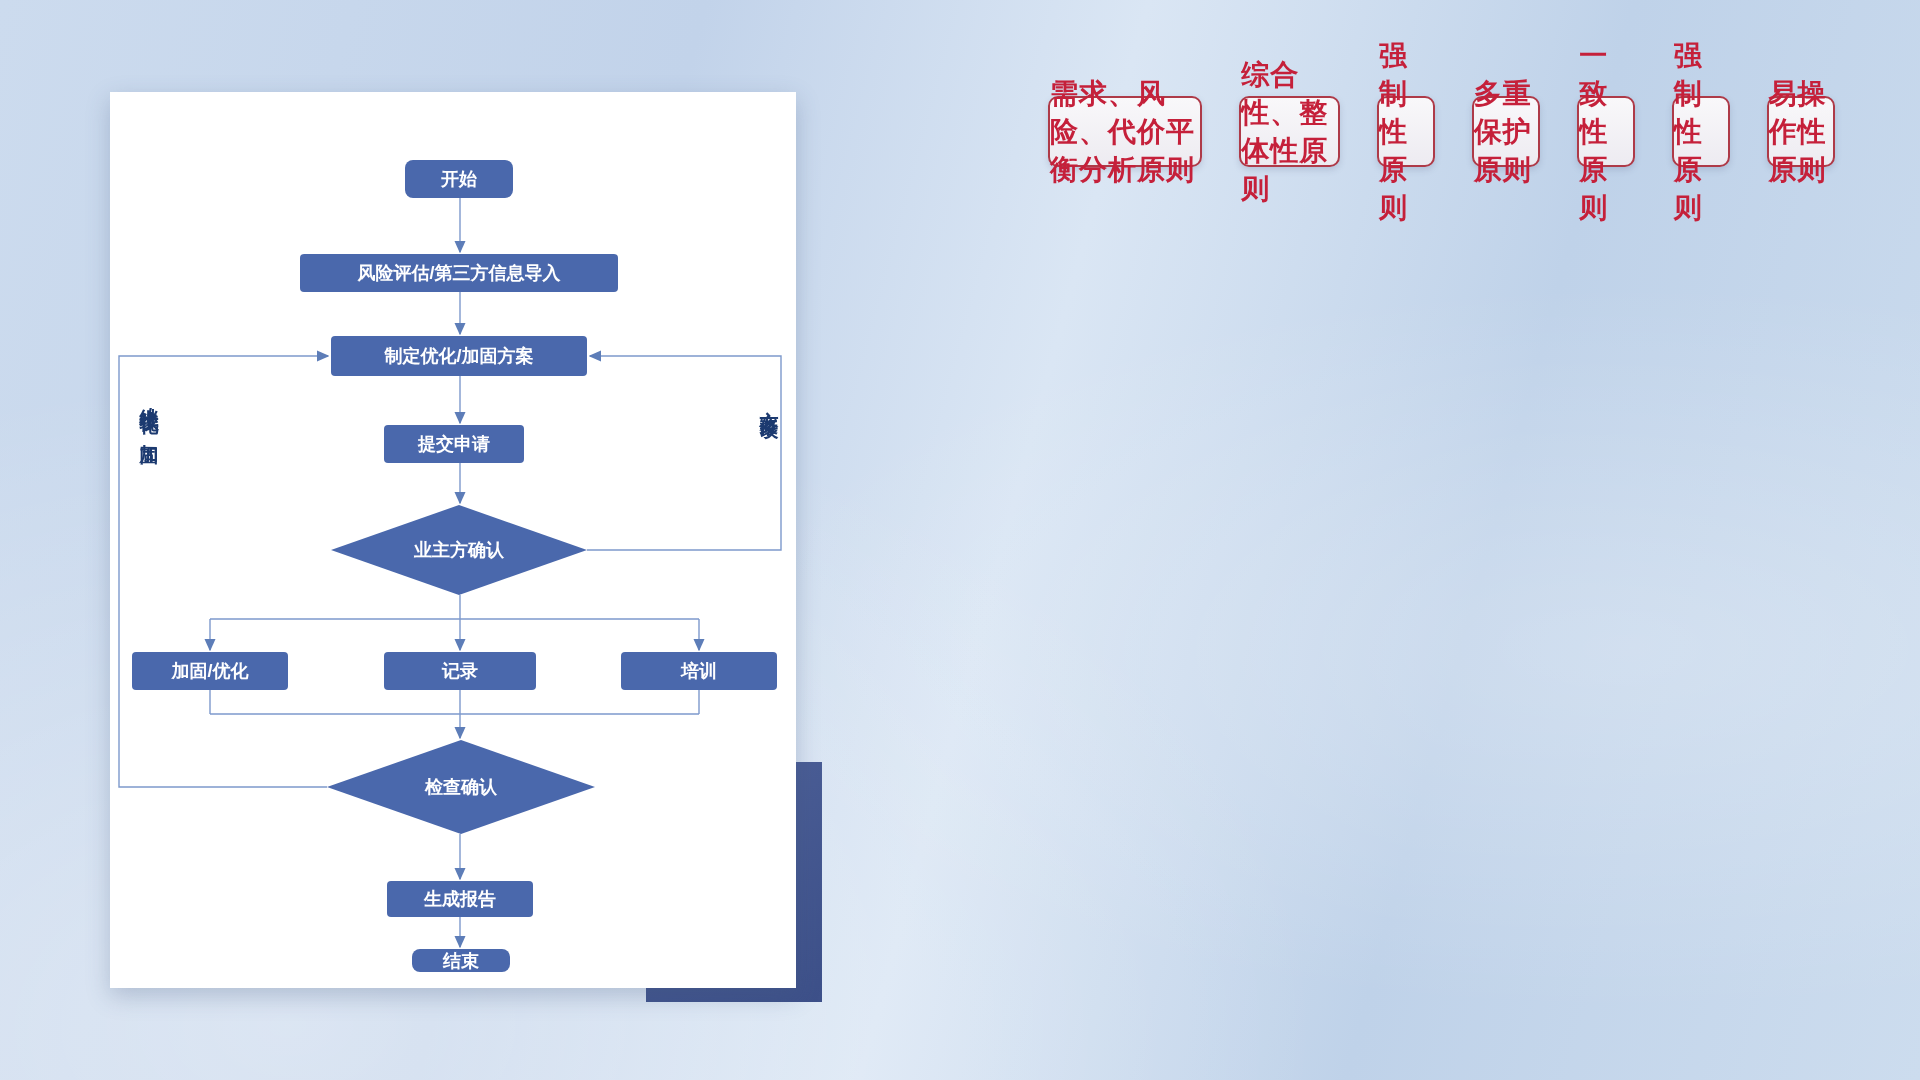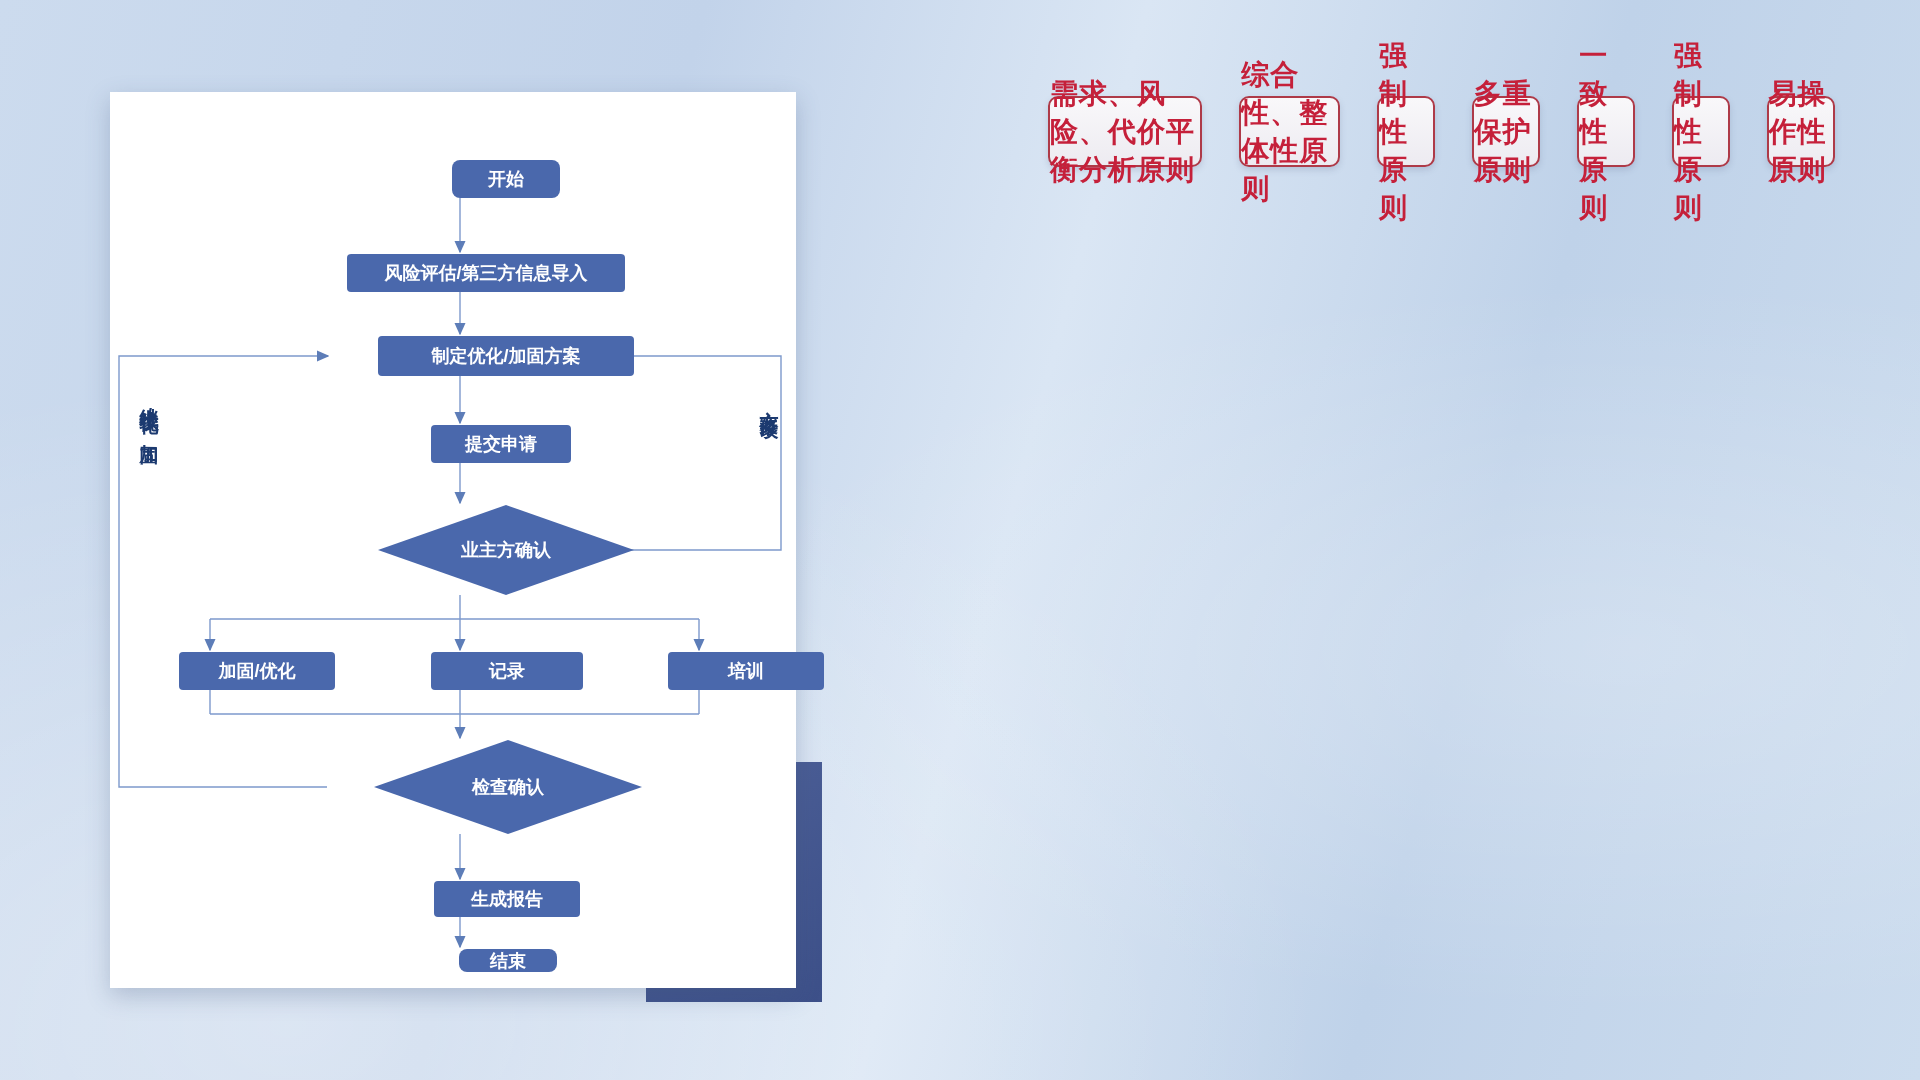--- a/index.html
+++ b/index.html
@@ -48,21 +48,20 @@
     display: flex;
     align-items: center;
     justify-content: center;
     background: #4a68ac;
     color: #ffffff;
     font-size: 18px;
     font-weight: bold;
     white-space: nowrap;
     border-radius: 4px;
     z-index: 2;
-    margin-left: 47px;
   }
   .node.pill { border-radius: 8px; }
   .node.diamond {
     background: transparent;
     border-radius: 0;
   }
   .node.diamond::before {
     content: "";
     position: absolute;
     inset: 0;
@@ -152,21 +151,21 @@
         <path d="M350 742 V787" marker-end="url(#arrow)"></path>
         <path d="M350 825 V855" marker-end="url(#arrow)"></path>
 
         <path d="M477 458 H671 V264 H480" marker-end="url(#arrow)"></path>
         <path d="M217 695 H9 V264 H218" marker-end="url(#arrow)"></path>
       </g>
     </svg>
 
     <div class="node pill" style="left:295px;top:68px;width:108px;height:38px">开始</div>
 
-    <div class="node" style="left:190px;top:162px;width:278px;height:38px">风险评估/第三方信息导入</div>
+    <div class="node" style="left:190px;top:162px;width:318px;height:38px">风险评估/第三方信息导入</div>
 
     <div class="node" style="left:221px;top:244px;width:256px;height:40px">制定优化/加固方案</div>
 
     <div class="node" style="left:274px;top:333px;width:140px;height:38px">提交申请</div>
 
     <div class="node diamond" style="left:221px;top:413px;width:256px;height:90px">业主方确认</div>
 
     <div class="node" style="left:22px;top:560px;width:156px;height:38px">加固/优化</div>
 
     <div class="node" style="left:274px;top:560px;width:152px;height:38px">记录</div>

